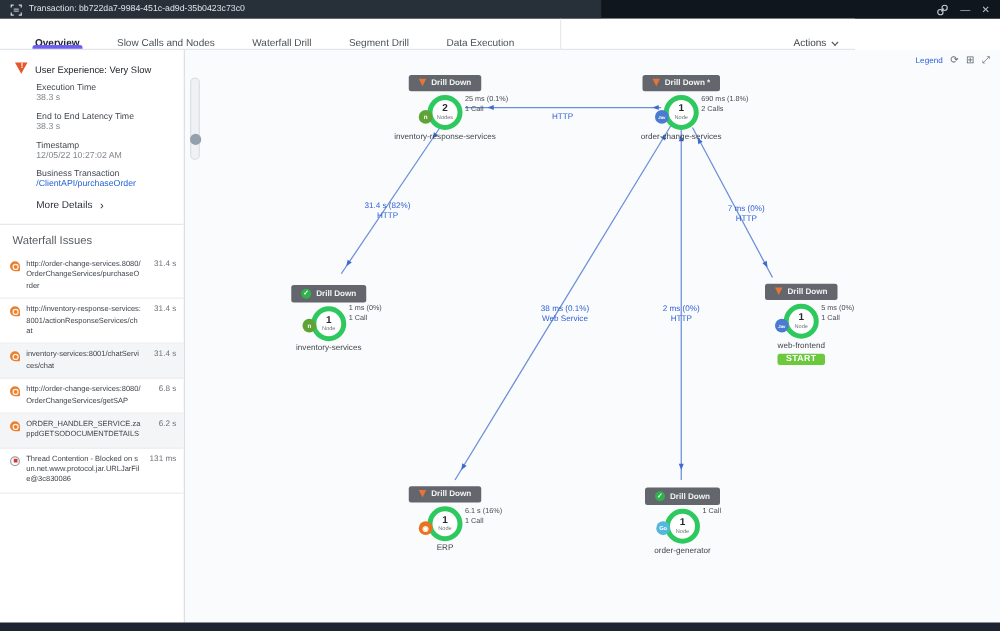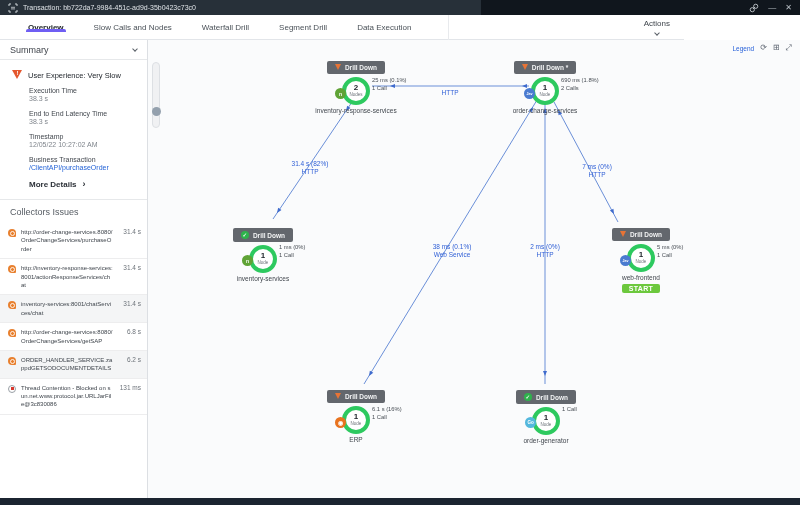--- a/index.html
+++ b/index.html
@@ -7,41 +7,41 @@
   #app { position:relative; width:800px; height:505px; background:#fff; }
 
   
   .titlebar { position:absolute; left:0; top:0; width:800px; height:15px; background:#10161d; }
   .title-tab { position:absolute; left:0; top:0; width:481px; height:15px; background:#273039; display:flex; align-items:center; gap:5px; padding:0 8px; }
   .title-text { font-size:7px; color:#dfe3e7; white-space:nowrap; }
   .win-icons { position:absolute; right:8px; top:0; height:15px; display:flex; align-items:center; gap:9px; }
   .win-icons span { color:#b9c0c6; font-size:8px; line-height:1; cursor:default; }
 
   
-  .tabbar { position:absolute; left:0; top:15px; width:684px; height:25px; background:#fff; border-bottom:1px solid #e2e5e9; display:flex; align-items:center; padding-left:28px; }
+  .tabbar { position:absolute; left:0; top:15px; width:684px; height:25px; background:#fff; border-bottom:1px solid #e2e5e9; display:flex; align-items:flex-end; padding-left:28px; }
   .tab { font-size:8px; color:#4a5158; display:flex; align-items:center; margin-right:30px; position:relative; cursor:pointer; }
   .tab.active { color:#21262c; font-weight:bold; }
   .tab.active::after { content:""; position:absolute; left:-2px; right:-2px; bottom:0; height:3px; background:#6f5ef3; border-radius:2px 2px 0 0; }
   .tab-divider { position:absolute; left:448px; top:15px; width:1px; height:25px; background:#e8eaed; }
-  .actions { margin-left:auto; margin-right:14px; display:flex; align-items:center; gap:5px; font-size:8px; color:#3f454c; cursor:pointer;flex-direction:column; }
+  .actions { margin-left:auto; margin-right:14px; display:flex; align-items:center; gap:5px; font-size:8px; color:#3f454c; cursor:pointer; }
   .chev { width:4px; height:4px; border-right:1px solid #5a6068; border-bottom:1px solid #5a6068; transform:rotate(45deg); margin-top:-2px; }
 
   
   .sidebar { position:absolute; left:0; top:40px; width:148px; bottom:7px; background:#fff; border-right:1px solid #dcdfe3; overflow:hidden; }
   .summary-head { height:20px; display:flex; align-items:center; justify-content:space-between; padding:0 10px; font-size:9px; color:#40454c; border-bottom:1px solid #e6e8ea; cursor:pointer; }
   .ux-row { display:flex; align-items:center; gap:5px; padding:10px 10px 7px 12px; font-size:7.5px; font-weight:normal; color:#23282e; }
   .ux-ico { position:relative; width:11px; height:10px; flex:none; }
   .ux-ico::before { content:""; position:absolute; left:0; top:0; width:0; height:0; border-left:5.5px solid transparent; border-right:5.5px solid transparent; border-top:9px solid #e4572e; }
   .ux-ico::after { content:"!"; position:absolute; left:0; right:0; top:0; text-align:center; color:#fff; font-size:6px; font-weight:bold; line-height:6px; }
   .fields { padding-left:29px; padding-right:8px; }
   .field { margin-bottom:8px; }
   .field .lbl { font-size:7px; color:#43484f; }
   .field .val { font-size:7px; color:#80868d; margin-top:1px; }
   .field .val.link { color:#2463d6; cursor:pointer; }
-  .more-details { padding-left:29px; font-size:8px; color:#2c3138; display:flex; align-items:center; gap:6px; cursor:pointer; margin:3px 0 10px;font-weight:bold; }
+  .more-details { padding-left:29px; font-size:8px; color:#2c3138; display:flex; gap:6px; cursor:pointer; margin:3px 0 10px; }
   .more-details .arrow { font-size:9px; color:#2c3138; }
   .sect-divider { height:1px; background:#e6e8ea; }
   .issues-head { padding:7px 10px 6px; font-size:9px; color:#565c63; }
   .issue { display:flex; align-items:flex-start; gap:5px; padding:5px 6px 5px 8px; border-bottom:1px solid #ededee; cursor:pointer; }
   .issue.alt { background:#f4f5f6; }
   .issue .txt { font-size:6px; color:#3f454c; line-height:1.4; width:92px; word-break:break-all; }
   .issue .time { margin-left:auto; font-size:6.5px; color:#6d737a; white-space:nowrap; padding-left:2px; }
   .ico-slow { width:8px; height:8px; flex:none; margin-top:1px; background:#e8802f; border-radius:50% 50% 12% 50%; position:relative; }
   .ico-slow::after { content:""; position:absolute; left:2px; top:2px; width:3px; height:3px; border-radius:50%; border:1px solid #fff3e8; }
   .ico-thread { width:8px; height:8px; flex:none; margin-top:1px; border:1px solid #9aa0a6; border-radius:50%; position:relative; }
@@ -109,24 +109,20 @@
     <div class="tab">Segment Drill</div>
     <div class="tab">Data Execution</div>
     <div class="actions">
       <span>Actions</span>
       <span class="chev"></span>
     </div>
   </div>
   <div class="tab-divider"></div>
 
   <div class="sidebar">
-    <div class="summary-head">
-      <span>Summary</span>
-      <span class="chev"></span>
-    </div>
     <div class="ux-row">
       <span class="ux-ico"></span>
       <span>User Experience: Very Slow</span>
     </div>
     <div class="fields">
       <div class="field">
         <div class="lbl">Execution Time</div>
         <div class="val">38.3 s</div>
       </div>
       <div class="field">
@@ -140,21 +136,21 @@
       <div class="field">
         <div class="lbl">Business Transaction</div>
         <div class="val link">/ClientAPI/purchaseOrder</div>
       </div>
     </div>
     <div class="more-details">
       <span>More Details</span>
       <span class="arrow">›</span>
     </div>
     <div class="sect-divider"></div>
-    <div class="issues-head">Collectors Issues</div>
+    <div class="issues-head">Waterfall Issues</div>
 
     <div class="issue">
       <span class="ico-slow"></span>
       <span class="txt">http://order-change-services.8080/OrderChangeServices/purchaseOrder</span>
       <span class="time">31.4 s</span>
     </div>
     <div class="issue">
       <span class="ico-slow"></span>
       <span class="txt">http://inventory-response-services:8001/actionResponseServices/chat</span>
       <span class="time">31.4 s</span>

